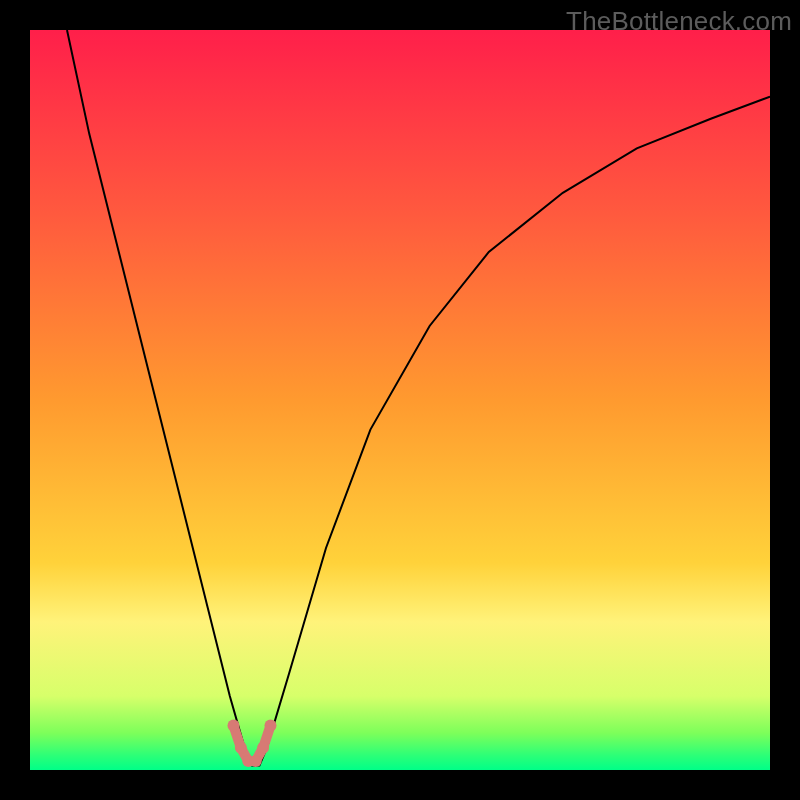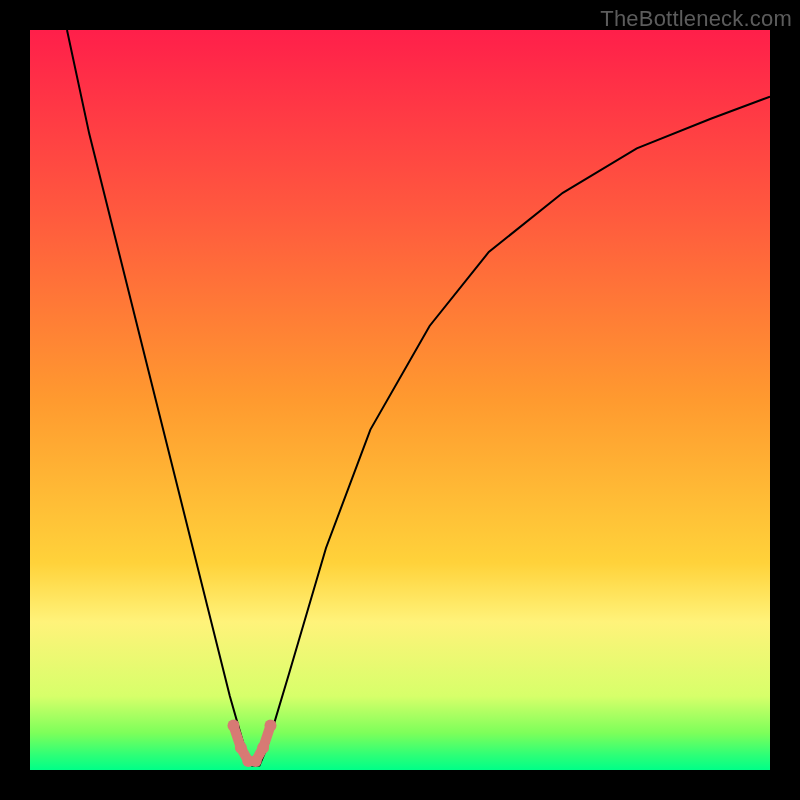--- a/index.html
+++ b/index.html
@@ -35,21 +35,21 @@
       var(--c-green1) 95%,
       var(--c-green2) 98%,
       var(--c-green3) 100%
     );
   }
   .watermark {
     position: absolute;
     top: 6px;
     right: 8px;
     color: #5c5c5c;
-    font-size: 22px;
+    font-size: 26px;
     letter-spacing: 0.2px;
   }
   svg.plot {
     position: absolute;
     left: 0;
     top: 0;
     width: 100%;
     height: 100%;
   }
   .curve {

